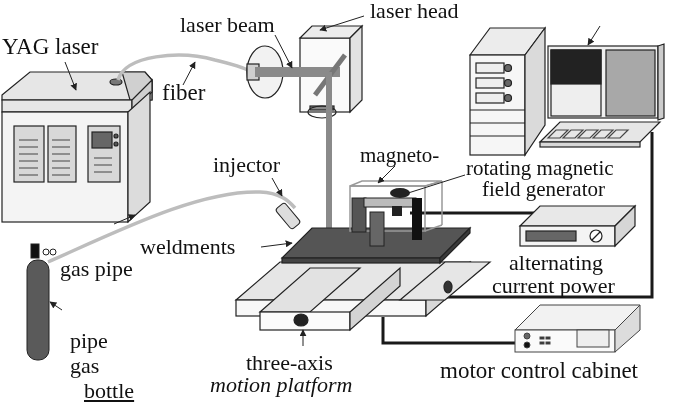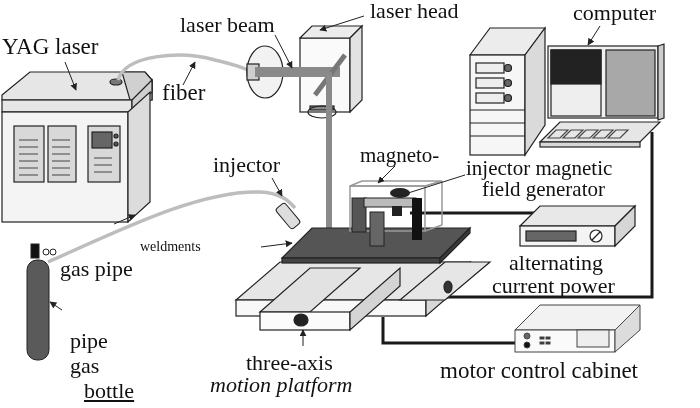--- a/index.html
+++ b/index.html
@@ -183,26 +183,25 @@
     <line x1="114" y1="224" x2="135" y2="215" marker-end="url(#arr)"></line>
     <line x1="62" y1="310" x2="50" y2="302" marker-end="url(#arr)"></line>
     <line x1="303" y1="346" x2="303" y2="330" marker-end="url(#arr)"></line>
   </g>
 </svg>
 
 <div class="lbl" style="left:2px;top:36px;font-size:23px;text-align:right;">YAG laser</div>
 <div class="lbl" style="left:162px;top:82px;font-size:23px;">fiber</div>
 <div class="lbl" style="left:180px;top:14px;font-size:22px;">laser beam</div>
 <div class="lbl" style="left:370px;top:0px;font-size:22px;">laser head</div>
-<div class="lbl" style="left:573px;top:2px;font-size:22px;">computer</div>
 <div class="lbl" style="left:360px;top:104px;font-size:21px;margin-top:41px;">magneto-</div>
-<div class="lbl" style="left:466px;top:158px;font-size:21px;">injector magnetic</div>
+<div class="lbl" style="left:466px;top:158px;font-size:21px;">rotating magnetic</div>
 <div class="lbl" style="left:482px;top:179px;font-size:21px;">field generator</div>
 <div class="lbl" style="left:213px;top:154px;font-size:22px;">injector</div>
-<div class="lbl" style="left:140px;top:236px;font-size:14px;text-align:right;">weldments</div>
+<div class="lbl" style="left:140px;top:236px;font-size:22px;text-align:right;">weldments</div>
 <div class="lbl" style="left:60px;top:258px;font-size:22px;">gas pipe</div>
 <div class="lbl" style="left:70px;top:330px;font-size:22px;">pipe</div>
 <div class="lbl" style="left:70px;top:355px;font-size:22px;">gas</div>
 <div class="lbl" style="left:84px;top:380px;font-size:22px;text-decoration:underline;">bottle</div>
 <div class="lbl" style="left:509px;top:252px;font-size:22px;">alternating</div>
 <div class="lbl" style="left:492px;top:275px;font-size:22px;text-align:right;">current power</div>
 <div class="lbl" style="left:246px;top:352px;font-size:22px;">three-axis</div>
 <div class="lbl" style="left:210px;top:374px;font-size:22px;font-style:italic;">motion platform</div>
 <div class="lbl" style="left:440px;top:360px;font-size:23px;">motor control cabinet</div>
 </div>

